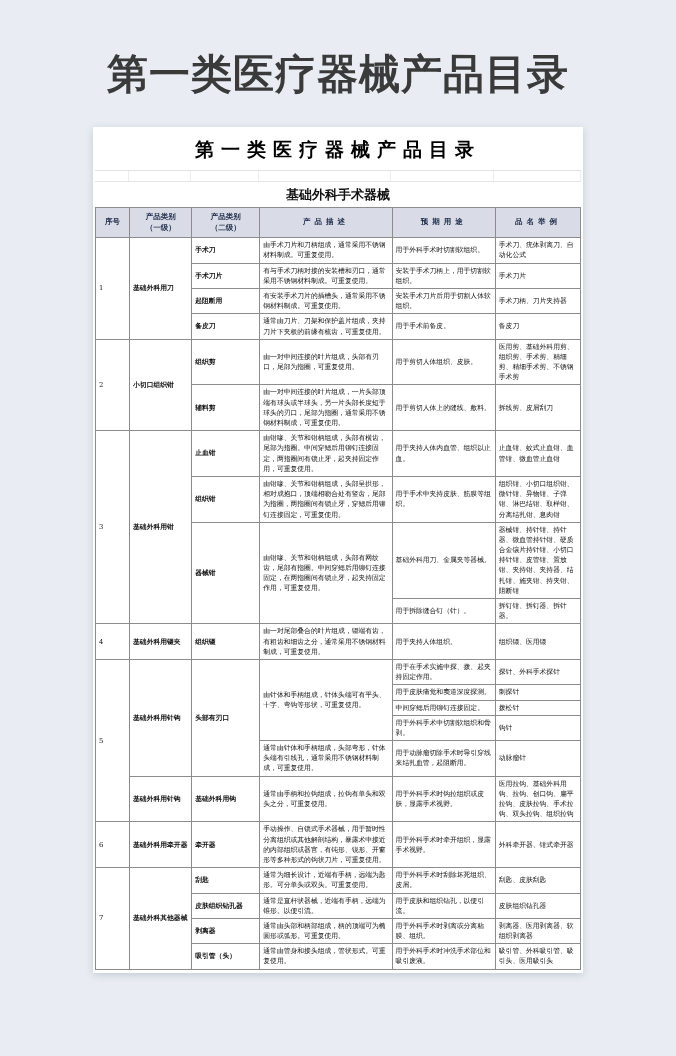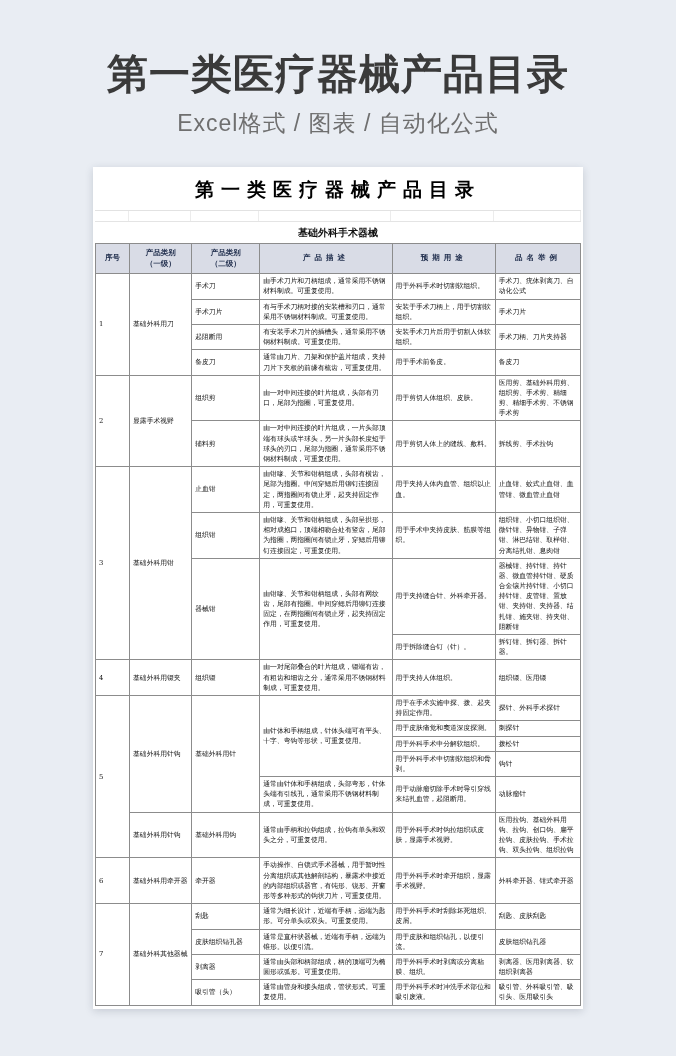--- a/index.html
+++ b/index.html
@@ -37,21 +37,21 @@
     color: #000;
     letter-spacing: 7px;
     padding: 8px 0 7px;
     border-bottom: 1px solid #e2e2e2;
     white-space: nowrap;
   }
   .grid-spacer { display: flex; height: 11px; border-bottom: 1px solid #e4e4e4; }
   .grid-spacer div { border-right: 1px solid #ececec; }
   .section-title {
     text-align: center;
-    font-size: 10px;
+    font-size: 13px;
     font-weight: bold;
     color: #111;
     padding: 4px 0 3px;
     font-family: "DejaVu Serif", "Liberation Serif", serif;
   }
   table.catalog {
     width: 100%;
     border-collapse: collapse;
     table-layout: fixed;
     font-family: "DejaVu Serif", "Liberation Serif", serif;
@@ -73,28 +73,27 @@
     font-size: 6.8px;
     line-height: 1.5;
     padding: 2px 3px;
     color: #101010;
     vertical-align: middle;
     text-align: left;
     word-break: break-all;
     overflow: hidden;
   }
   td.no { text-align: center; font-size: 7.2px; }
-  td.c1, td.c2 { padding: 2px 2px; }
+  td.c1, td.c2 { padding: 2px 2px; font-weight: bold; }
 </style>
 </head>
 <body>
 
 <div class="page-header">
   <div class="page-title">第一类医疗器械产品目录</div>
-  <div class="page-subtitle">Excel格式 / 图表 / 自动化公式</div>
 </div>
 
 <div class="card">
   <div class="sheet-title">第一类医疗器械产品目录</div>
   <div class="grid-spacer">
     <div style="width:34px"></div>
       <div style="width:62px"></div>
       <div style="width:68px"></div>
       <div style="width:132px"></div>
       <div style="width:103px"></div>
@@ -145,81 +144,81 @@
       </tr>
       <tr>
         <td class="c2">备皮刀</td>
         <td>通常由刀片、刀架和保护盖片组成，夹持刀片下夹板的前缘有梳齿，可重复使用。</td>
         <td>用于手术前备皮。</td>
         <td>备皮刀</td>
       </tr>
 
       <tr>
         <td class="no" rowspan="2">2</td>
-        <td class="c1" rowspan="2">显露手术视野</td>
+        <td class="c1" rowspan="2">小切口组织钳</td>
         <td class="c2">组织剪</td>
         <td>由一对中间连接的叶片组成，头部有刃口，尾部为指圈，可重复使用。</td>
         <td>用于剪切人体组织、皮肤。</td>
         <td>医用剪、基础外科用剪、组织剪、手术剪、精细剪、精细手术剪、不锈钢手术剪</td>
       </tr>
       <tr>
         <td class="c2">辅料剪</td>
         <td>由一对中间连接的叶片组成，一片头部顶端有球头或半球头，另一片头部长度短于球头的刃口，尾部为指圈，通常采用不锈钢材料制成，可重复使用。</td>
         <td>用于剪切人体上的缝线、敷料。</td>
-        <td>拆线剪、手术拉钩</td>
+        <td>拆线剪、皮屑刮刀</td>
       </tr>
 
       <tr>
         <td class="no" rowspan="4">3</td>
         <td class="c1" rowspan="4">基础外科用钳</td>
         <td class="c2">止血钳</td>
         <td>由钳喙、关节和钳柄组成，头部有横齿，尾部为指圈。中间穿鳃后用铆钉连接固定，两指圈间有锁止牙，起夹持固定作用，可重复使用。</td>
         <td>用于夹持人体内血管、组织以止血。</td>
         <td>止血钳、蚊式止血钳、血管钳、微血管止血钳</td>
       </tr>
       <tr>
         <td class="c2">组织钳</td>
         <td>由钳喙、关节和钳柄组成，头部呈拱形，相对成抱口，顶端相吻合处有竖齿，尾部为指圈，两指圈间有锁止牙，穿鳃后用铆钉连接固定，可重复使用。</td>
         <td>用于手术中夹持皮肤、筋膜等组织。</td>
         <td>组织钳、小切口组织钳、微针钳、异物钳、子弹钳、淋巴结钳、取样钳、分离结扎钳、息肉钳</td>
       </tr>
       <tr>
         <td class="c2" rowspan="2">器械钳</td>
         <td rowspan="2">由钳喙、关节和钳柄组成，头部有网纹齿，尾部有指圈。中间穿鳃后用铆钉连接固定，在两指圈间有锁止牙，起夹持固定作用，可重复使用。</td>
-        <td>用于夹持缝合针、外科牵开器。</td>
+        <td>基础外科用刀、金属夹等器械。</td>
         <td>器械钳、持针钳、持针器、微血管持针钳、硬质合金镶片持针钳、小切口持针钳、皮管钳、置放钳、夹持钳、夹持器、结扎钳、施夹钳、持夹钳、阻断钳</td>
       </tr>
       <tr>
         <td>用于拆除缝合钉（针）。</td>
         <td>拆钉钳、拆钉器、拆针器。</td>
       </tr>
 
       <tr>
         <td class="no">4</td>
         <td class="c1">基础外科用镊夹</td>
         <td class="c2">组织镊</td>
         <td>由一对尾部叠合的叶片组成，镊端有齿，有粗齿和细齿之分，通常采用不锈钢材料制成，可重复使用。</td>
         <td>用于夹持人体组织。</td>
         <td>组织镊、医用镊</td>
       </tr>
 
       <tr>
         <td class="no" rowspan="6">5</td>
         <td class="c1" rowspan="5">基础外科用针钩</td>
-        <td class="c2" rowspan="5">基础外科用针</td>
+        <td class="c2" rowspan="5">头部有刃口</td>
         <td rowspan="4">由针体和手柄组成，针体头端可有平头、十字、弯钩等形状，可重复使用。</td>
         <td>用于在手术实施中探、拨、起夹持固定作用。</td>
         <td>探针、外科手术探针</td>
       </tr>
       <tr>
         <td>用于皮肤痛觉和窦道深度探测。</td>
         <td>刺探针</td>
       </tr>
       <tr>
-        <td>用于外科手术中分解软组织。</td>
+        <td>中间穿鳃后用铆钉连接固定。</td>
         <td>拨松针</td>
       </tr>
       <tr>
         <td>用于外科手术中切割软组织和骨剥。</td>
         <td>钩针</td>
       </tr>
       <tr>
         <td>通常由针体和手柄组成，头部弯形，针体头端有引线孔，通常采用不锈钢材料制成，可重复使用。</td>
         <td>用于动脉瘤切除手术时导引穿线来结扎血管，起阻断用。</td>
         <td>动脉瘤针</td>

